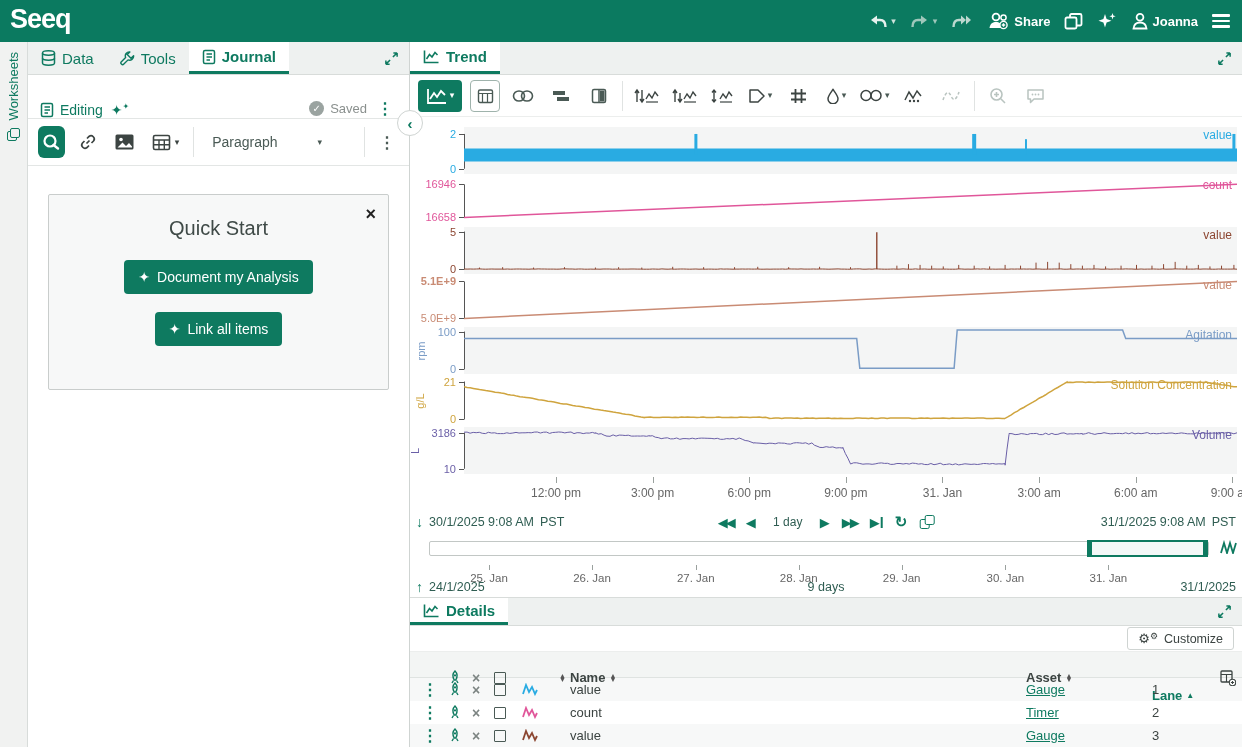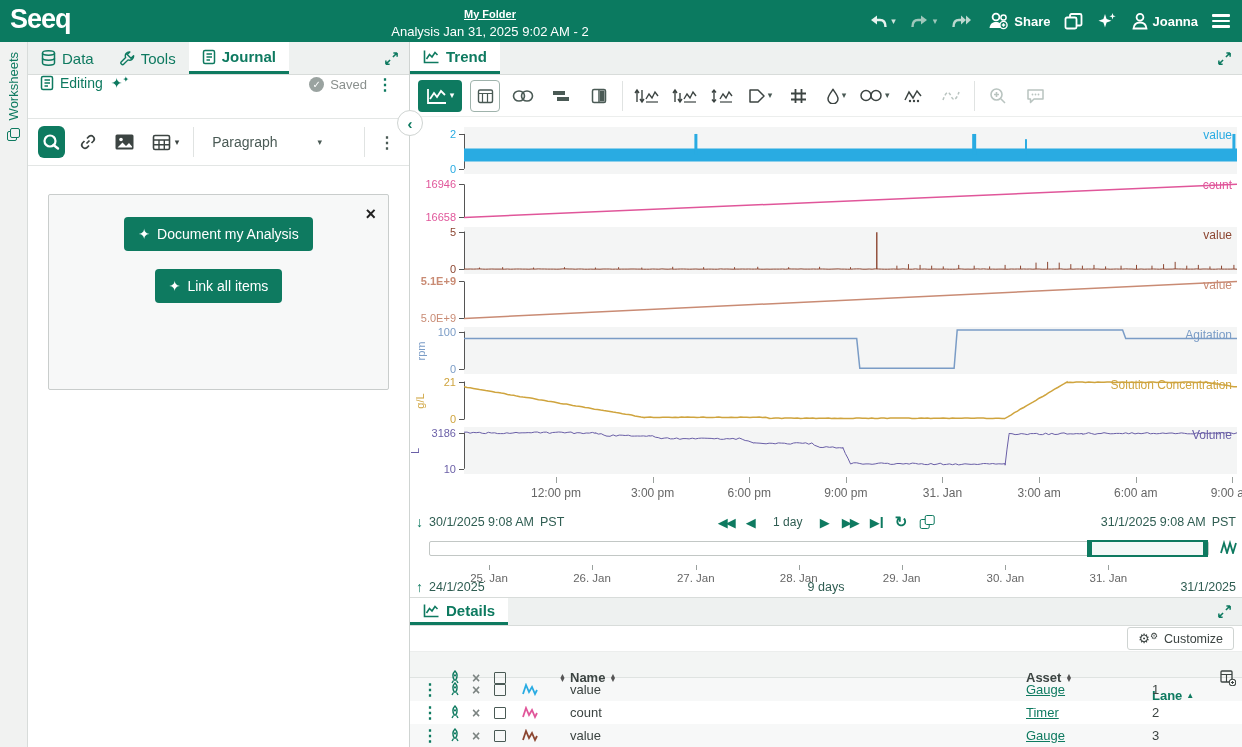--- a/index.html
+++ b/index.html
@@ -22,21 +22,21 @@
   .rail-text { writing-mode:vertical-rl; transform:rotate(180deg); color:#0e7a60; font-size:13px; }
   .rail-ic { margin-top:8px; position:relative; width:14px; height:14px; }
   .rail-ic i { position:absolute; width:10px; height:10px; border:1.5px solid #0e7a60; border-radius:2px; display:block; }
   .rail-ic i:nth-child(1){ left:0; top:3px; } .rail-ic i:nth-child(2){ left:3px; top:0; background:#f1f2f1; }
 
   .lpanel { width:382px; border-right:1px solid #cfd4d2; display:flex; flex-direction:column; background:#fff; }
   .tabsbar { background:#eef1f0; border-bottom:1px solid #d8dcda; display:flex; align-items:stretch; height:33px; position:relative; }
   .tab { display:flex; align-items:center; gap:6px; padding:0 13px; color:#0e7a60; font-size:15px; cursor:pointer; }
   .tab.active { background:#fff; border-bottom:3px solid #0e7a60; font-weight:bold; }
   .expand-btn { margin-left:auto; align-self:center; padding:0 10px; cursor:pointer; }
-  .subhdr { height:44px; display:flex; align-items:flex-start; padding:0 12px; border-bottom:1px solid #e3e6e5; }
+  .subhdr { height:44px; display:flex; align-items:flex-end; padding:0 12px; border-bottom:1px solid #e3e6e5; }
   .subhdr .lab { color:#0e7a60; font-size:14px; margin-left:6px; }
   .sparkle { color:#0e7a60; font-size:14px; margin-left:8px; }
   .saved-grp { margin-left:auto; display:flex; align-items:center; gap:6px; color:#8a908e; font-size:13px; }
   .chk-circle { width:15px; height:15px; border-radius:50%; background:#9aa3a0; color:#fff; font-size:10px; display:flex; align-items:center; justify-content:center; }
   .kebab { color:#0e7a60; font-size:16px; font-weight:bold; padding:0 4px; cursor:pointer; letter-spacing:0; }
   .jtoolbar { height:47px; display:flex; align-items:center; padding:0 10px; border-bottom:1px solid #e3e6e5; gap:10px; }
   .jbtn { width:34px; height:32px; border-radius:6px; display:flex; align-items:center; justify-content:center; cursor:pointer; }
   .jbtn.primary { background:#0e7a60; }
   .vdiv { width:1px; height:30px; background:#e0e3e2; }
   .para { display:flex; align-items:center; gap:40px; font-size:14px; color:#4a5a55; padding:0 8px; cursor:pointer; min-width:150px; }
@@ -108,24 +108,20 @@
   .lanecell { text-align:left; padding-left:26px; }
   .lanehdr { color:#0e7a60;margin-top:36px; }
   .addcol { justify-self:end; padding-right:6px; cursor:pointer; }
   svg { display:block; }
 </style>
 </head>
 <body>
 
 <div class="hdr">
   <div class="brand">Seeq</div>
-  <div class="hdr-center">
-    <div class="folder-link">My Folder</div>
-    <div class="wb-title">Analysis Jan 31, 2025 9:02 AM - 2</div>
-  </div>
   <div class="hdr-right">
     <div class="hic">
       <svg width="20" height="15" viewBox="0 0 20 15">
           <path d="M3 6 L9 1.5 L9 10.5 Z" fill="#e7f1ee"></path>
           <path d="M8 6 H12 C16 6 17.5 9 17.5 13" stroke="#e7f1ee" stroke-width="2.4" fill="none"></path>
         </svg>
       <span class="caret" style="color:#cfe3dc">▾</span>
     </div>
     <div class="hic">
       <svg width="20" height="15" viewBox="0 0 20 15">
@@ -261,20 +257,21 @@
       <div class="vdiv"></div>
       <div class="para">
         <span>Paragraph</span>
         <span class="caret">▾</span>
       </div>
       <div class="vdiv"></div>
       <span class="kebab" style="color:#4a5a55">⋮</span>
     </div>
     <div class="qcard">
       <span class="qclose">×</span>
+      <div class="qtitle">Quick Start</div>
       <button class="qbtn">
         <span>✦</span>
         <span>Document my Analysis</span>
       </button>
       <button class="qbtn">
         <span>✦</span>
         <span>Link all items</span>
       </button>
     </div>
   </div>

